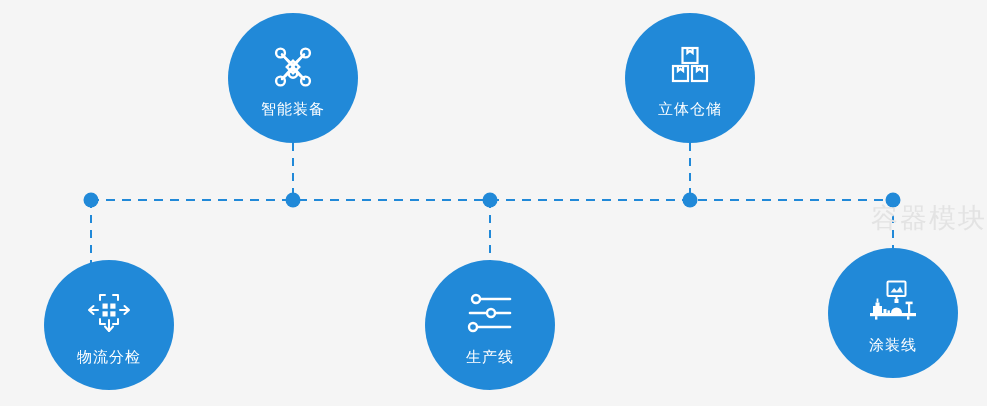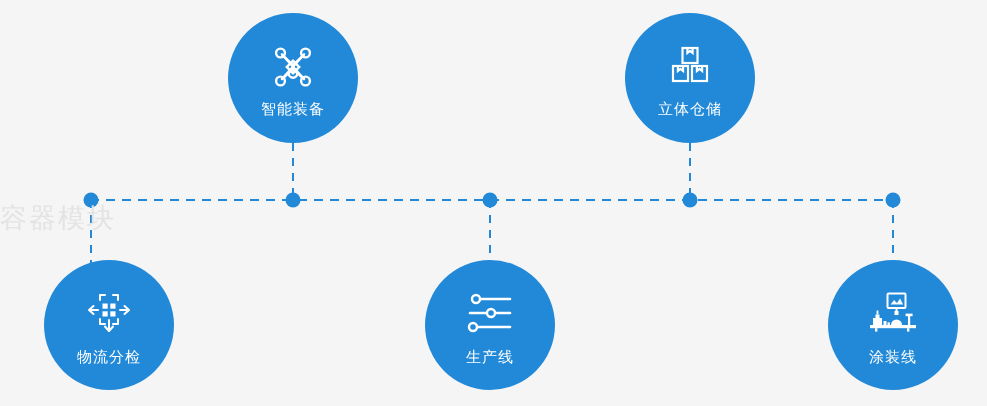--- a/index.html
+++ b/index.html
@@ -29,21 +29,21 @@
     height: 406px;
     pointer-events: none;
   }
 
   
   .watermark {
     position: absolute;
     left: 0;
     top: 200px;
     width: 987px;
-    text-align: left;
+    text-align: right;
     font-size: 27px;
     letter-spacing: 2px;
     color: #e3e3e3;
     font-weight: 400;
     user-select: none;
     white-space: nowrap;
   }
 
   
   .node {
@@ -76,21 +76,21 @@
     line-height: 1;
     letter-spacing: 1px;
     white-space: nowrap;
   }
 
   
   .node-smart-equipment { left: 228px; top: 13px; }
   .node-warehouse       { left: 625px; top: 13px; }
   .node-sorting         { left: 44px;  top: 260px; }
   .node-production      { left: 425px; top: 260px; }
-  .node-painting        { left: 828px; top: 260px; }
+  .node-painting        { left: 828px; top: 248px; }
 
   
   .node-sorting .node-label,
   .node-production .node-label,
   .node-painting .node-label { margin-top: 2px; }
 </style>
 </head>
 <body>
 
 <div id="diagram-root">

